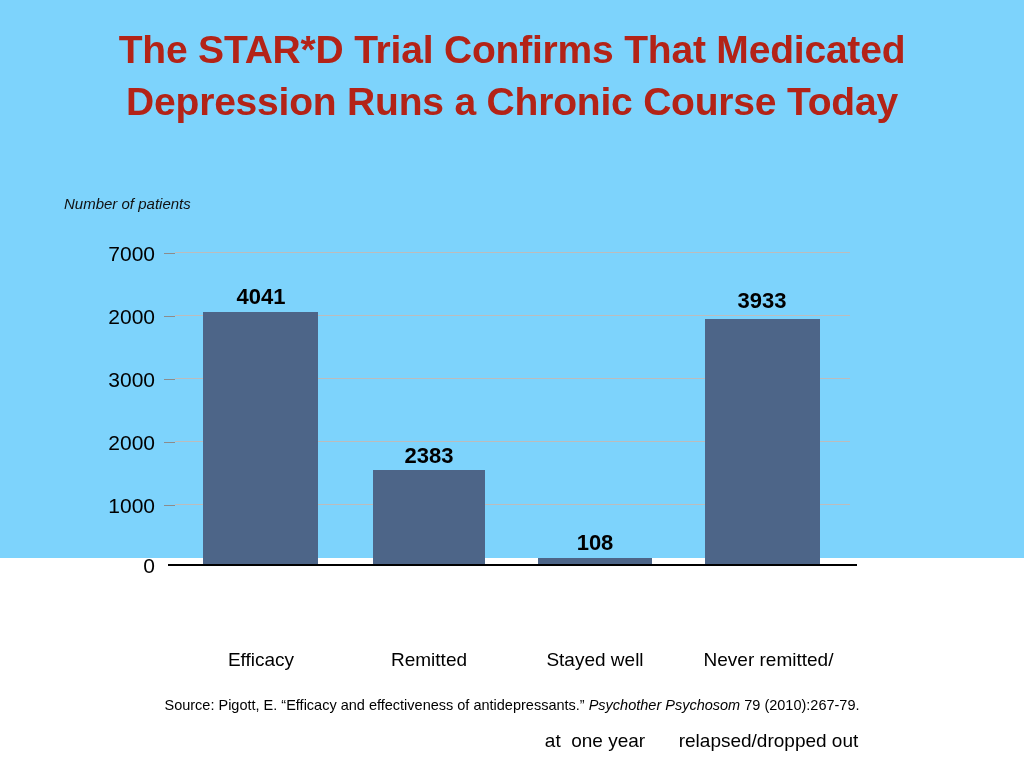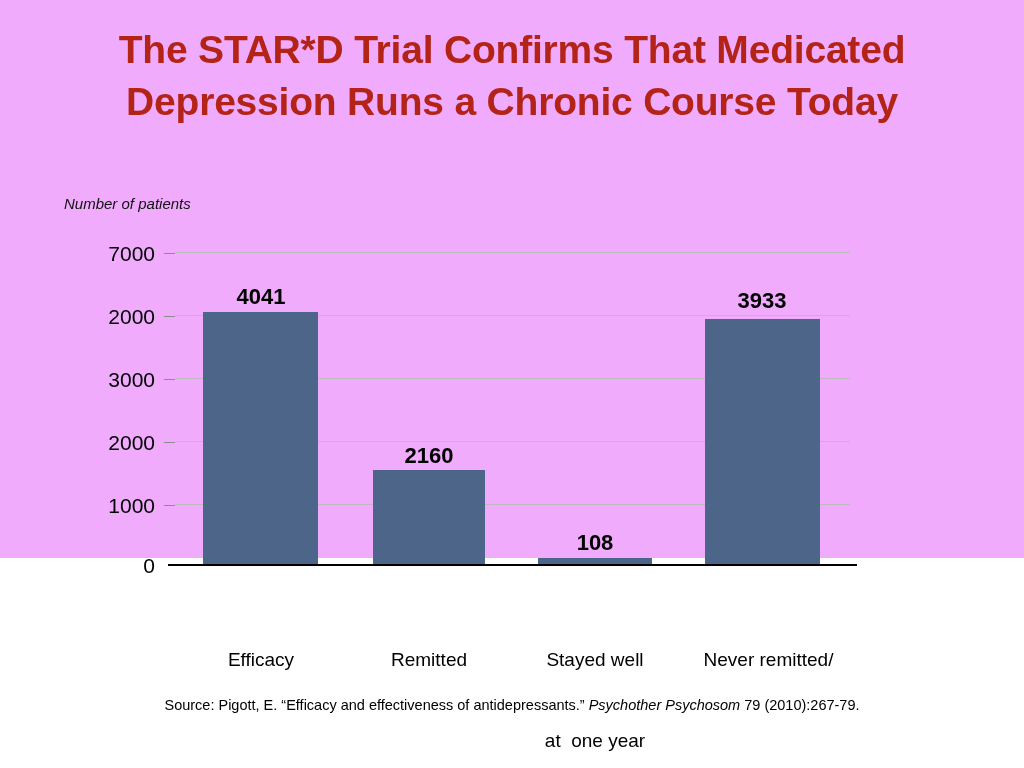--- a/index.html
+++ b/index.html
@@ -10,21 +10,21 @@
     width: 1024px;
     height: 768px;
     background: #ffffff;
     font-family: "Liberation Sans", sans-serif;
     overflow: hidden;
   }
   #slide {
     position: relative;
     width: 1024px;
     height: 558px;
-    background: #f0abfc;
+    background: #7dd3fc;
   }
 
   
   #title {
     position: absolute;
     left: 0;
     top: 24px;
     width: 1024px;
     text-align: center;
     color: #b32317;
@@ -170,35 +170,36 @@
 
     <div class="bar" id="bar-0" style="left: 28px; width: 115px; height: 252.967px; background: rgb(77, 101, 136);"></div>
     <div class="bar" id="bar-1" style="left: 198px; width: 112px; height: 95.0268px; background: rgb(77, 101, 136);"></div>
     <div class="bar" id="bar-2" style="left: 363px; width: 114px; height: 6.7608px; background: rgb(77, 101, 136);"></div>
     <div class="bar" id="bar-3" style="left: 530px; width: 115px; height: 246.206px; background: rgb(77, 101, 136);"></div>
   </div>
 
   <div id="baseline"></div>
 
   <div class="bar-label" style="left:180px; top:288px; width:162px">4041</div>
-  <div class="bar-label" style="left:348px; top:447px; width:162px">2160</div>
+  <div class="bar-label" style="left:348px; top:447px; width:162px">2383</div>
   <div class="bar-label" style="left:514px; top:534px; width:162px">108</div>
   <div class="bar-label" style="left:681px; top:292px; width:162px">3933</div>
 
   <div class="xcat" style="left:180px; top:592px; width:162px">
     <div>Efficacy</div>
   </div>
   <div class="xcat" style="left:348px; top:592px; width:162px">
     <div>Remitted</div>
   </div>
   <div class="xcat" style="left:514px; top:592px; width:162px">
     <div>Stayed well</div>
     <div>at  one year</div>
   </div>
   <div class="xcat" style="left:671px; top:592px; width:195px">
     <div>Never remitted/</div>
+    <div>relapsed/dropped out</div>
   </div>
 
   <div id="source">
     <span>Source: Pigott, E. “Efficacy and effectiveness of antidepressants.” </span><span class="ital">Psychother Psychosom</span><span> 79 (2010):267-79.</span>
   </div>
 
 </div>
 
 </body></html>

